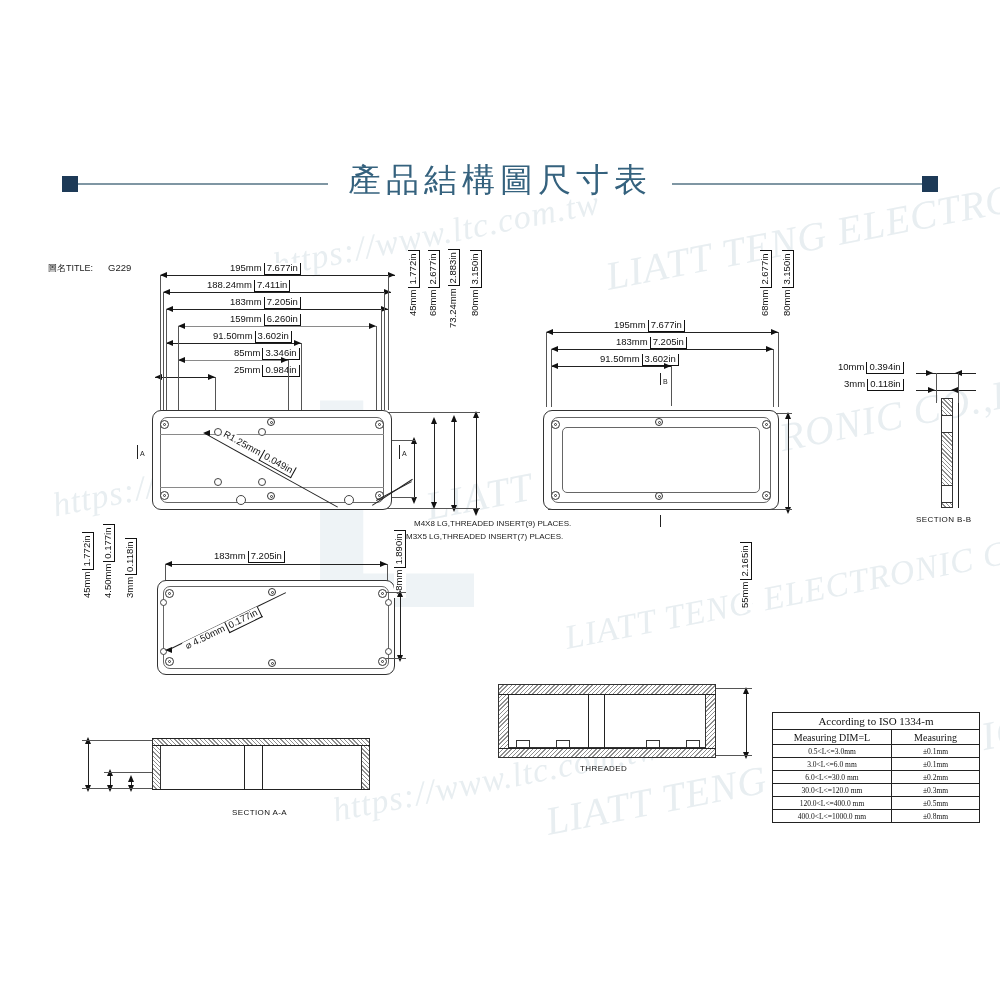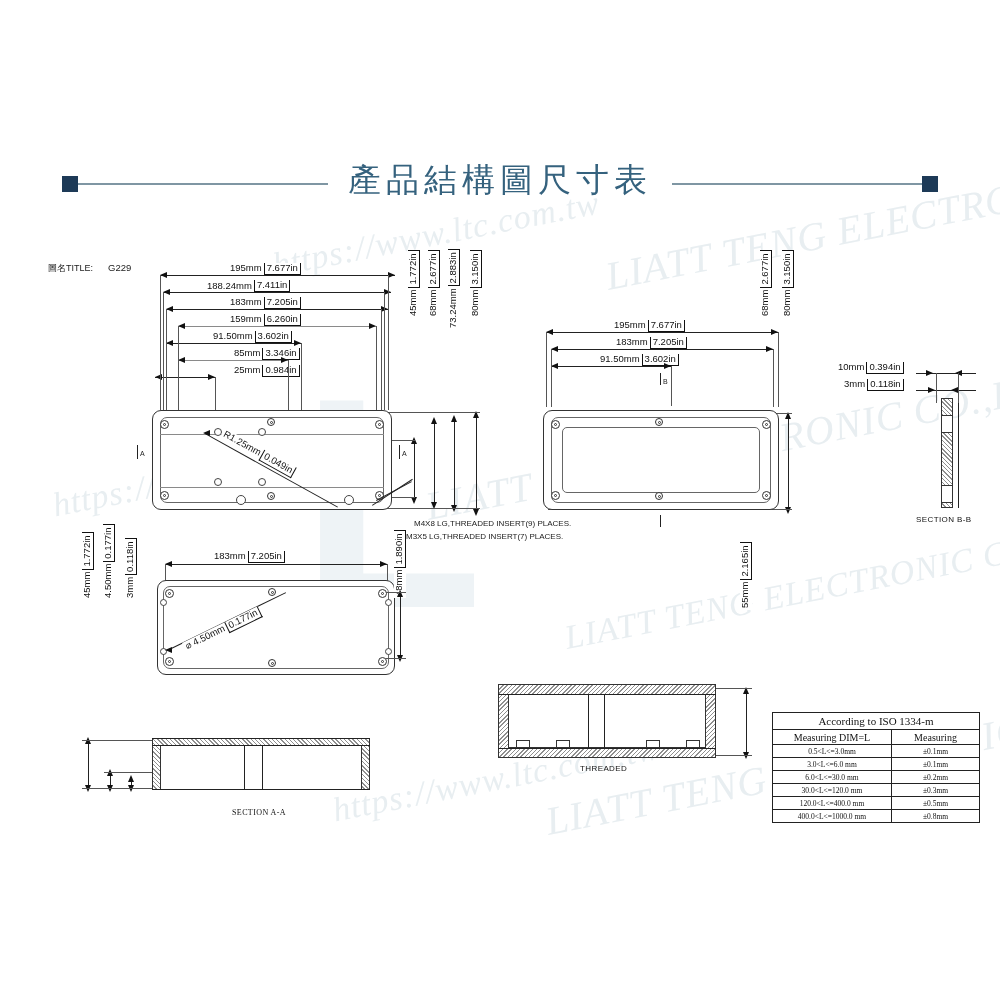--- a/index.html
+++ b/index.html
@@ -102,21 +102,21 @@
   </div>
   <div id="title">產品結構圖尺寸表</div>
 
   <div class="t" style="left:48px;top:262px;font-size:9px;">圖名TITLE:</div>
   <div class="t" style="left:108px;top:262px;font-size:9.5px;">G229</div>
 
   <div class="dim" style="left:228px;top:263px;">
     <span class="mm">195mm</span>
     <span class="in">7.677in</span>
   </div>
-  <div class="dim" style="left:205px;top:280px;align-items:center;">
+  <div class="dim" style="left:205px;top:280px;">
     <span class="mm">188.24mm</span>
     <span class="in">7.411in</span>
   </div>
   <div class="dim" style="left:228px;top:297px;">
     <span class="mm">183mm</span>
     <span class="in">7.205in</span>
   </div>
   <div class="dim" style="left:228px;top:314px;">
     <span class="mm">159mm</span>
     <span class="in">6.260in</span>
@@ -444,21 +444,21 @@
   <div class="ln hln thin" style="left:82px;top:788px;width:80px;"></div>
   <div class="ln hln thin" style="left:104px;top:772px;width:58px;"></div>
 
   <div class="hatch" style="left:152px;top:738px;width:218px;height:52px;"></div>
   <div class="box" style="left:160px;top:745px;width:202px;height:45px;background:#fff;border:none;border-left:1px solid #333;border-right:1px solid #333;"></div>
   <div class="ln hln" style="left:152px;top:745px;width:218px;"></div>
   <div class="ln vln" style="left:244px;top:745px;height:45px;"></div>
   <div class="ln vln" style="left:262px;top:745px;height:45px;"></div>
   <div class="ln hln" style="left:152px;top:738px;width:218px;"></div>
   <div class="ln hln" style="left:152px;top:789px;width:218px;"></div>
-  <div class="caption" style="left:232px;top:808px;font-family:Liberation Serif, serif;">SECTION A-A</div>
+  <div class="caption" style="left:232px;top:808px;">SECTION A-A</div>
 
   <div class="dim vdim" style="left:740px;top:610px;">
     <span class="mm">55mm</span>
     <span class="in">2.165in</span>
   </div>
   <div class="ln vln" style="left:746px;top:690px;height:65px;"></div>
   <div class="arw u" style="left:743px;top:687px;"></div>
   <div class="arw d" style="left:743px;top:752px;"></div>
   <div class="ln hln thin" style="left:700px;top:688px;width:52px;"></div>
   <div class="ln hln thin" style="left:700px;top:755px;width:52px;"></div>

